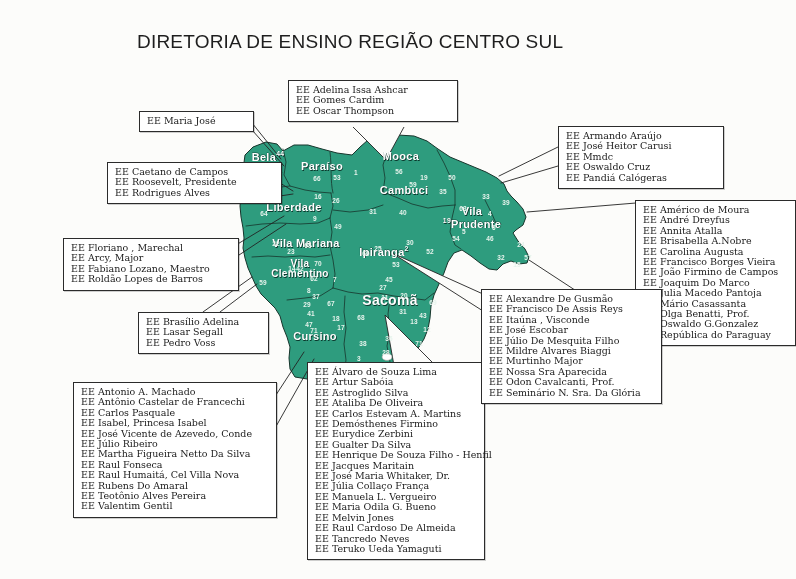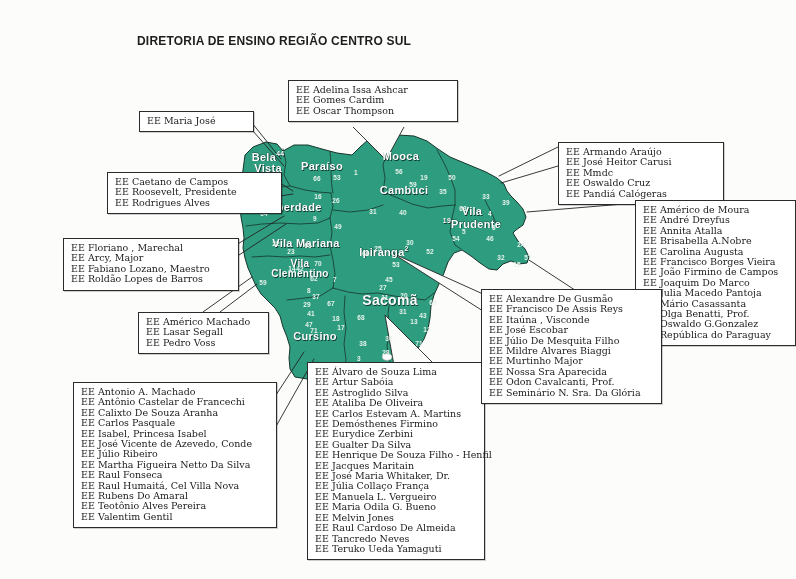--- a/index.html
+++ b/index.html
@@ -4,21 +4,21 @@
 <style>
   html,body{margin:0;padding:0;background:#e9e9e7;}
   .page{
     position:relative;width:796px;height:579px;margin:0 auto;
     background:#fcfcfa;overflow:hidden;
     font-family:"DejaVu Serif", serif;
   }
   .title{
     position:absolute;left:137px;top:30px;
     font-family:"Liberation Sans", sans-serif;
-    font-size:12px;font-weight:700;color:#1e1e1e;
+    font-size:19px;font-weight:400;color:#1e1e1e;
     line-height:23px;letter-spacing:.2px;text-align:center;
   }
   svg.map{position:absolute;left:0;top:0;}
   .box{
     position:absolute;background:#ffffff;border:1.2px solid #2b2b2b;
     padding:4px 6px 5px 7px;font-size:9.5px;line-height:10.4px;color:#1b1b1b;
     box-shadow:1px 1px 0 rgba(0,0,0,.18);
   }
   .school{white-space:nowrap;}
   .district-label{
@@ -220,27 +220,27 @@
   <div class="box" style="left:288px;top:80px;width:155px">
 
   <div class="school">EE Adelina Issa Ashcar</div>
       <div class="school">EE Gomes Cardim</div>
       <div class="school">EE Oscar Thompson</div>
     </div>
   <div class="box" style="left:139px;top:111px;width:100px">
 
   <div class="school">EE Maria José</div>
     </div>
-  <div class="box" style="left:107px;top:172px;width:160px">
+  <div class="box" style="left:107px;top:162px;width:160px">
 
   <div class="school">EE Caetano de Campos</div>
       <div class="school">EE Roosevelt, Presidente</div>
       <div class="school">EE Rodrigues Alves</div>
     </div>
-  <div class="box" style="left:558px;top:142px;width:151px">
+  <div class="box" style="left:558px;top:126px;width:151px">
 
   <div class="school">EE Armando Araújo</div>
       <div class="school">EE José Heitor Carusi</div>
       <div class="school">EE Mmdc</div>
       <div class="school">EE Oswaldo Cruz</div>
       <div class="school">EE Pandiá Calógeras</div>
     </div>
   <div class="box" style="left:635px;top:200px;width:146px">
 
   <div class="school">EE Américo de Moura</div>
@@ -259,29 +259,28 @@
     </div>
   <div class="box" style="left:63px;top:238px;width:161px">
 
   <div class="school">EE Floriano , Marechal</div>
       <div class="school">EE Arcy, Major</div>
       <div class="school">EE Fabiano Lozano, Maestro</div>
       <div class="school">EE Roldão Lopes de Barros</div>
     </div>
   <div class="box" style="left:138px;top:312px;width:116px">
 
-  <div class="school">EE Américo Machado</div>
+  <div class="school">EE Brasílio Adelina</div>
       <div class="school">EE Lasar Segall</div>
       <div class="school">EE Pedro Voss</div>
     </div>
   <div class="box" style="left:73px;top:382px;width:189px">
 
   <div class="school">EE Antonio A. Machado</div>
       <div class="school">EE Antônio Castelar de Francechi</div>
-      <div class="school">EE Calixto De Souza Aranha</div>
       <div class="school">EE Carlos Pasquale</div>
       <div class="school">EE Isabel, Princesa Isabel</div>
       <div class="school">EE José Vicente de Azevedo, Conde</div>
       <div class="school">EE Júlio Ribeiro</div>
       <div class="school">EE Martha Figueira Netto Da Silva</div>
       <div class="school">EE Raul Fonseca</div>
       <div class="school">EE Raul Humaitá, Cel Villa Nova</div>
       <div class="school">EE Rubens Do Amaral</div>
       <div class="school">EE Teotônio Alves Pereira</div>
       <div class="school">EE Valentim Gentil</div>

